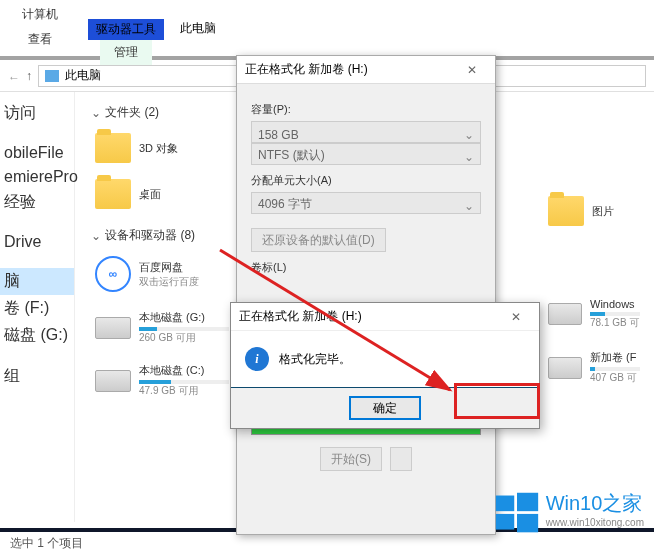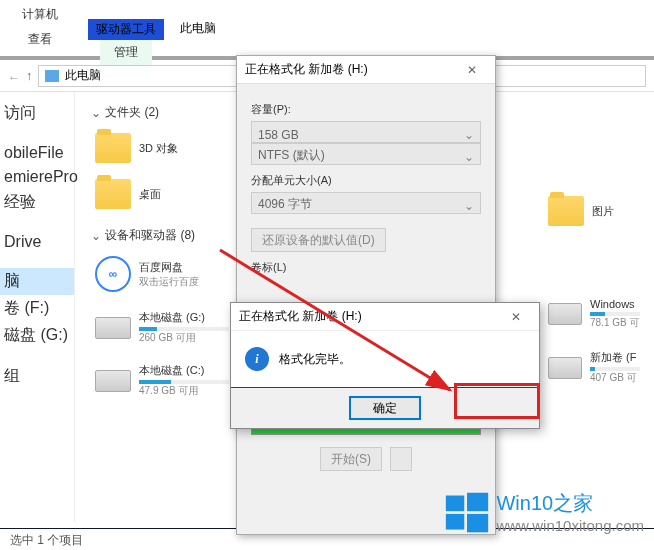--- a/index.html
+++ b/index.html
@@ -22,21 +22,21 @@
 .item{display:flex;align-items:center;gap:8px;width:180px;padding:4px}
 .folder-icon{width:36px;height:30px;background:linear-gradient(#ffd86b,#f7c948);border-radius:2px;position:relative}
 .folder-icon:before{content:"";position:absolute;top:-4px;left:2px;width:14px;height:6px;background:#f7c948;border-radius:2px 2px 0 0}
 .drive-icon{width:36px;height:22px;background:linear-gradient(#e8e8e8,#ccc);border:1px solid #aaa;border-radius:2px}
 .baidu-icon{width:36px;height:36px;border-radius:50%;background:#fff;border:2px solid #3385ff;display:flex;align-items:center;justify-content:center;color:#3385ff;font-weight:bold}
 .item-text{font-size:11px;color:#333}
 .item-sub{font-size:10px;color:#888}
 .bar{width:90px;height:4px;background:#eee;margin-top:2px}
 .bar-fill{height:100%;background:#26a0da}
 .right-col{position:absolute;right:10px;top:100px;display:flex;flex-direction:column;gap:12px}
-.status{position:absolute;bottom:0;left:0;right:0;height:22px;border-top:1px solid #0f172a;padding:3px 10px;font-size:11px;color:#555;background:#fff}
+.status{position:absolute;bottom:0;left:0;right:0;height:22px;border-top:4px solid #0f172a;padding:3px 10px;font-size:11px;color:#555;background:#fff}
 
 .dlg-format{position:absolute;left:236px;top:55px;width:260px;height:480px;background:#f0f0f0;border:1px solid #aaa;box-shadow:2px 2px 8px rgba(0,0,0,.3)}
 .dlg-title{height:28px;display:flex;align-items:center;justify-content:space-between;padding:0 8px;background:#fff;border-bottom:1px solid #ddd}
 .dlg-close{width:30px;text-align:center;color:#666;cursor:pointer}
 .dlg-body{padding:10px 14px}
 .fld-label{font-size:11px;color:#333;margin:8px 0 4px}
 .fld-input{width:100%;height:22px;background:#e8e8e8;border:1px solid #ccc;padding:0 6px;color:#666;display:flex;align-items:flex-end;justify-content:space-between}
 .fld-arrow{color:#888}
 .btn-gray{height:24px;background:#e8e8e8;border:1px solid #ccc;padding:0 10px;color:#888;display:inline-flex;align-items:center}
 .progress{width:100%;height:16px;background:#2ecc40;border:1px solid #999;margin:20px 0 12px}
@@ -48,21 +48,21 @@
 .info-icon{width:24px;height:24px;border-radius:50%;background:#2077d4;color:#fff;display:flex;align-items:center;justify-content:center;font-weight:bold;font-style:italic;font-family:Georgia}
 .msg-actions{background:#f0f0f0;padding:8px;display:flex;justify-content:center;border-top:1px solid #0c4a6e}
 .ok-btn{width:72px;height:24px;background:#e8e8e8;border:2px solid #0078d7;cursor:pointer}
 .red-box{position:absolute;left:454px;top:383px;width:86px;height:36px;border:3px solid #d22;pointer-events:none}
 
 .arrow-svg{position:absolute;left:210px;top:240px;pointer-events:none}
 
 .watermark{position:absolute;right:10px;bottom:14px;display:flex;align-items:flex-start;gap:6px}
 .win-logo{width:46px;height:46px}
 .wm-text{color:#1a8fe3;font-size:20px;font-weight:500}
-.wm-url{color:#888;font-size:15px}
+.wm-url{color:#888;font-size:10px}
 </style>
 </head>
 <body>
 
 <div class="window">
 
   <div class="ribbon">
     <div class="ribbon-group">
       <div class="ribbon-tab">计算机</div>
       <div class="ribbon-tab">查看</div>

